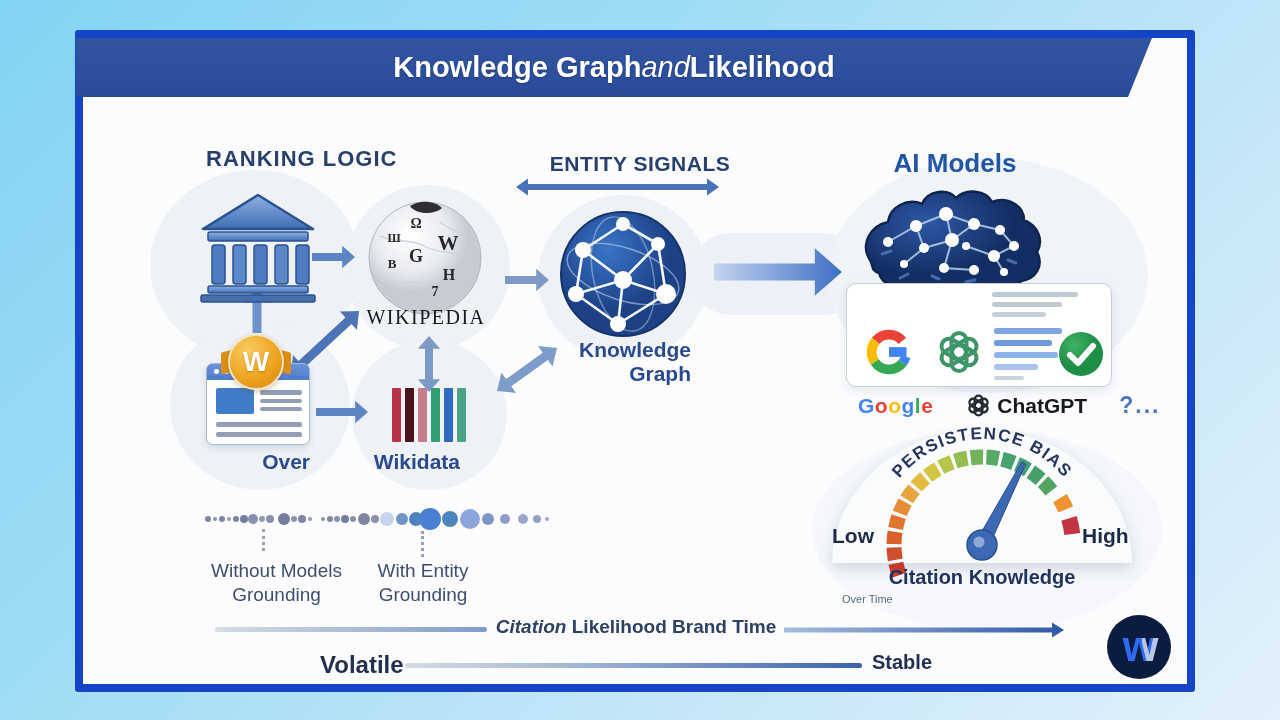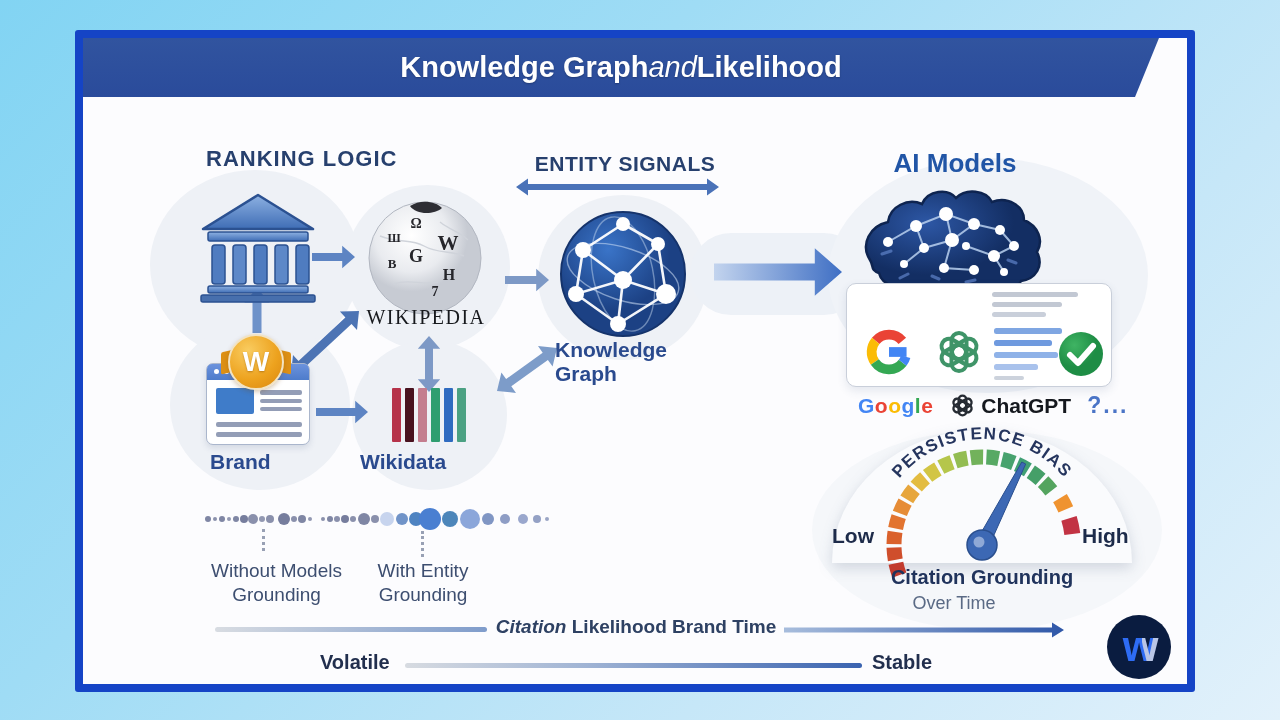--- a/index.html
+++ b/index.html
@@ -1,24 +1,24 @@
 <!DOCTYPE html>
 <html><head>
 <meta charset="utf-8">
 <style>
   *{margin:0;padding:0;box-sizing:border-box}
   html,body{width:1280px;height:720px;overflow:hidden;font-family:"Liberation Sans",sans-serif}
   #stage{position:absolute;inset:0;background:linear-gradient(135deg,#82d4f3 0%,#9fdcf5 35%,#c6e7f8 70%,#e2f1fb 100%)}
   .abs{position:absolute}
   .card{left:75px;top:30px;width:1120px;height:662px;background:#fcfcfe;border:8px solid #1544c6;border-radius:3px}
   .blob{position:absolute;border-radius:50%;background:#eef1f6}
-  .banner{left:83px;top:38px;width:1076px;height:59px;background:linear-gradient(180deg,#31549f,#2a4b9b);clip-path:polygon(0 0,1076px 0,1052px 100%,0 100%);color:#fff;display:flex;align-items:center;justify-content:center;font-size:29px;white-space:pre;text-shadow:0 1px 2px rgba(0,0,0,.25)}
+  .banner{left:76px;top:38px;width:1076px;height:59px;background:linear-gradient(180deg,#31549f,#2a4b9b);clip-path:polygon(0 0,1076px 0,1052px 100%,0 100%);color:#fff;display:flex;align-items:center;justify-content:center;font-size:29px;white-space:pre;text-shadow:0 1px 2px rgba(0,0,0,.25)}
   .bold{font-weight:800}.ital{font-style:italic}
   .heading{font-weight:800;color:#27406e;letter-spacing:1px}
-  .nodelabel{font-weight:700;color:#2a4a8e;font-size:21px;text-align:left}
+  .nodelabel{font-weight:700;color:#2a4a8e;font-size:21px;text-align:right}
   .softline{border-radius:3px}
   .glabel{font-size:19px;color:#3d4e70;text-align:center;line-height:1.28}
   .dotted{border-left:3px dotted #98a0b4}
   .winline{position:absolute;background:#939db6;border-radius:2px}
   .cardline{position:absolute;border-radius:2.5px}
   svg{overflow:visible}
 </style>
 </head>
 <body>
 
@@ -33,21 +33,21 @@
   <div class="blob" style="left:538px;top:195px;width:170px;height:165px"></div>
   <div class="blob" style="left:690px;top:233px;width:175px;height:82px;border-radius:41px;background:#edf1f7"></div>
   <div class="blob" style="left:828px;top:158px;width:320px;height:235px;background:#f0f3f8"></div>
   <div class="blob" style="left:812px;top:430px;width:350px;height:200px;background:#f5f7fa"></div>
 
   <div class="abs banner">
     <span class="bold">Knowledge Graph</span><span class="ital">and</span><span class="bold">Likelihood</span>
   </div>
 
   <div class="abs heading" style="left:206px;top:146px;font-size:22px">RANKING LOGIC</div>
-  <div class="abs heading" style="left:525px;top:152px;width:200px;font-size:21px;text-align:center;letter-spacing:.5px">ENTITY SIGNALS</div>
+  <div class="abs heading" style="left:540px;top:152px;width:200px;font-size:21px;text-align:center;letter-spacing:.5px">ENTITY SIGNALS</div>
   <div class="abs" style="left:870px;top:148px;width:170px;font-size:26px;font-weight:800;color:#2155a6;text-align:center">AI Models</div>
 
   <svg id="arrows-svg" class="abs" style="left:0;top:0" width="1280" height="720">
     <defs>
       <linearGradient id="gradBig" gradientUnits="userSpaceOnUse" x1="714" y1="272" x2="842" y2="272">
         <stop offset="0" stop-color="#c3d4ee"></stop>
           <stop offset="1" stop-color="#3f6fc4"></stop>
       </linearGradient>
       <linearGradient id="gradTl" gradientUnits="userSpaceOnUse" x1="780" y1="630" x2="1063" y2="630">
         <stop offset="0" stop-color="#a9bedd"></stop>
@@ -116,21 +116,21 @@
     <div style="position:absolute;left:9px;top:24px;width:38px;height:26px;background:#3f7cc9;border-radius:2px"></div>
     <div class="winline" style="left:53px;top:26px;width:42px;height:5px"></div>
     <div class="winline" style="left:53px;top:35px;width:42px;height:4px"></div>
     <div class="winline" style="left:53px;top:43px;width:42px;height:4px"></div>
     <div class="winline" style="left:9px;top:58px;width:86px;height:5px"></div>
     <div class="winline" style="left:9px;top:68px;width:86px;height:5px"></div>
   </div>
   <div class="abs" style="left:221px;top:351px;width:13px;height:22px;background:#dd9015;transform:skewY(-14deg);border-radius:2px"></div>
   <div class="abs" style="left:278px;top:351px;width:13px;height:22px;background:#dd9015;transform:skewY(14deg);border-radius:2px"></div>
   <div class="abs" style="left:228px;top:334px;width:56px;height:56px;border-radius:50%;background:radial-gradient(circle at 35% 28%,#f9cc60,#eda21e 58%,#d9860f);border:2px solid #f2e3c2;box-shadow:0 2px 5px rgba(120,70,0,.3);display:flex;align-items:center;justify-content:center;color:#fff;font-weight:800;font-size:28px;text-shadow:0 1px 2px rgba(140,80,0,.5)">W</div>
-  <div class="abs nodelabel" style="left:210px;top:450px;width:100px">Brand</div>
+  <div class="abs nodelabel" style="left:210px;top:450px;width:100px">Over</div>
 
   <div class="abs" id="wd-bars" style="left:392px;top:388px;display:flex;gap:4px">
       <div style="width: 9px; height: 54px; background: rgb(182, 51, 74); border-radius: 1px;"></div>
       <div style="width: 9px; height: 54px; background: rgb(73, 18, 31); border-radius: 1px;"></div>
       <div style="width: 9px; height: 54px; background: rgb(196, 125, 142); border-radius: 1px;"></div>
       <div style="width: 9px; height: 54px; background: rgb(47, 158, 112); border-radius: 1px;"></div>
       <div style="width: 9px; height: 54px; background: rgb(47, 107, 192); border-radius: 1px;"></div>
       <div style="width: 9px; height: 54px; background: rgb(75, 161, 131); border-radius: 1px;"></div>
     </div>
   <div class="abs nodelabel" style="left:360px;top:450px;width:100px">Wikidata</div>
@@ -216,21 +216,21 @@
           <radialGradient id="gChk" cx="35%" cy="30%">
             <stop offset="0" stop-color="#3fb463"></stop>
             <stop offset="1" stop-color="#1e8d45"></stop>
           </radialGradient>
         </defs>
       <circle cx="24" cy="24" r="22" fill="url(#gChk)"></circle>
       <path d="M13,25 L21,33 L36,16" stroke="#fff" stroke-width="6" fill="none" stroke-linecap="round" stroke-linejoin="round"></path>
     </svg>
   </div>
 
-  <div class="abs" style="left:858px;top:392px;display:flex;align-items:center;gap:16px">
+  <div class="abs" style="left:858px;top:392px;display:flex;align-items:center;gap:32px">
     <div id="google-word" style="font-size:21px;font-weight:700;letter-spacing:.5px"><span style="color: rgb(66, 133, 244);">G</span><span style="color: rgb(234, 67, 53);">o</span><span style="color: rgb(251, 188, 5);">o</span><span style="color: rgb(66, 133, 244);">g</span><span style="color: rgb(52, 168, 83);">l</span><span style="color: rgb(234, 67, 53);">e</span></div>
     <div style="display:flex;align-items:center;gap:5px">
       <svg id="openai-small" width="27" height="27" viewBox="-26 -26 52 52">
           <path d="M0,-19 a7.5,7.5 0 0 1 7.5,7.5 l0,11 a7.5,7.5 0 1 1 -15,0 l0,-11 a7.5,7.5 0 0 1 7.5,-7.5 Z" fill="none" stroke="#262b33" stroke-width="4.5" transform="rotate(0)"></path>
           <path d="M0,-19 a7.5,7.5 0 0 1 7.5,7.5 l0,11 a7.5,7.5 0 1 1 -15,0 l0,-11 a7.5,7.5 0 0 1 7.5,-7.5 Z" fill="none" stroke="#262b33" stroke-width="4.5" transform="rotate(60)"></path>
           <path d="M0,-19 a7.5,7.5 0 0 1 7.5,7.5 l0,11 a7.5,7.5 0 1 1 -15,0 l0,-11 a7.5,7.5 0 0 1 7.5,-7.5 Z" fill="none" stroke="#262b33" stroke-width="4.5" transform="rotate(120)"></path>
           <path d="M0,-19 a7.5,7.5 0 0 1 7.5,7.5 l0,11 a7.5,7.5 0 1 1 -15,0 l0,-11 a7.5,7.5 0 0 1 7.5,-7.5 Z" fill="none" stroke="#262b33" stroke-width="4.5" transform="rotate(180)"></path>
           <path d="M0,-19 a7.5,7.5 0 0 1 7.5,7.5 l0,11 a7.5,7.5 0 1 1 -15,0 l0,-11 a7.5,7.5 0 0 1 7.5,-7.5 Z" fill="none" stroke="#262b33" stroke-width="4.5" transform="rotate(240)"></path>
           <path d="M0,-19 a7.5,7.5 0 0 1 7.5,7.5 l0,11 a7.5,7.5 0 1 1 -15,0 l0,-11 a7.5,7.5 0 0 1 7.5,-7.5 Z" fill="none" stroke="#262b33" stroke-width="4.5" transform="rotate(300)"></path>
         </svg>
@@ -264,22 +264,22 @@
       </g>
     <text font-size="17" font-weight="800" fill="#25355e" letter-spacing="1.5" text-anchor="middle"><textPath href="#gtp" startOffset="50%">PERSISTENCE BIAS</textPath></text>
     <g id="gauge-needle">
         <polygon points="208.7,44.0 204.8,42.0 152.9,132.3 166.2,139.1" fill="#3c68b4" stroke="#2a4f8e" stroke-width="1"></polygon>
         <circle cx="165" cy="125" r="15" fill="#3c68b4" stroke="#2a4f8e" stroke-width="1.5"></circle>
         <circle cx="162" cy="122" r="5.5" fill="#8fa9d6"></circle>
       </g>
   </svg>
   <div class="abs" style="left:832px;top:524px;font-size:21px;font-weight:700;color:#1d2b4a">Low</div>
   <div class="abs" style="left:1082px;top:524px;font-size:21px;font-weight:700;color:#1d2b4a">High</div>
-  <div class="abs" style="left:842px;top:566px;width:280px;text-align:center;font-size:20px;font-weight:800;color:#20335c">Citation Grounding</div>
-  <div class="abs" style="left:814px;top:593px;width:280px;text-align:center;font-size:18px;color:#5a6a85">Over Time</div>
+  <div class="abs" style="left:842px;top:566px;width:280px;text-align:center;font-size:20px;font-weight:800;color:#20335c">Citation Knowledge</div>
+  <div class="abs" style="left:842px;top:593px;width:280px;font-size:11px;color:#5a6a85">Over Time</div>
 
   <svg id="dots-svg" class="abs" style="left:198px;top:505px" width="370" height="28">
       <circle cx="10" cy="14" r="3" fill="#7f86a4"></circle>
       <circle cx="17" cy="14" r="2" fill="#8a90ac"></circle>
       <circle cx="24" cy="14" r="3" fill="#7f86a4"></circle>
       <circle cx="31" cy="14" r="2" fill="#9298b2"></circle>
       <circle cx="38" cy="14" r="3" fill="#7f86a4"></circle>
       <circle cx="46" cy="14" r="4" fill="#767d9d"></circle>
       <circle cx="55" cy="14" r="5" fill="#8a90ac"></circle>
       <circle cx="64" cy="14" r="3" fill="#9298b2"></circle>
@@ -315,21 +315,21 @@
   </div>
   <div class="abs glabel" style="left:341px;top:559px;width:164px">
     <div>With Entity</div>
     <div>Grounding</div>
   </div>
 
   <div class="abs softline" style="left:215px;top:627px;width:272px;height:5px;background:linear-gradient(90deg,#d8dce2,#7f9ccb)"></div>
   <div class="abs" style="left:490px;top:616px;width:292px;text-align:center;font-size:19px;font-weight:700;color:#2e4163">
     <span class="ital">Citation</span><span style="white-space:pre"> Likelihood Brand Time</span>
   </div>
-  <div class="abs" style="left:320px;top:651px;font-size:20px;font-weight:800;color:#222f4e">Volatile</div>
+  <div class="abs" style="left:320px;top:651px;font-size:24px;font-weight:800;color:#222f4e">Volatile</div>
   <div class="abs softline" style="left:405px;top:663px;width:457px;height:5px;background:linear-gradient(90deg,#d7dbe1,#9fb3d4 40%,#3a63b0)"></div>
   <div class="abs" style="left:872px;top:651px;font-size:20px;font-weight:800;color:#222f4e">Stable</div>
 
   <svg class="abs" style="left:1104px;top:612px" width="70" height="70" viewBox="0 0 70 70">
     <circle cx="35" cy="35" r="32" fill="#0a1c40"></circle>
     <clipPath id="wClip">
         <rect x="38" y="0" width="32" height="70"></rect>
       </clipPath>
     <text x="35" y="49" font-size="42" font-weight="800" fill="#2e6cf4" text-anchor="middle" font-family="Liberation Sans, sans-serif">w</text>
     <text x="38" y="49" font-size="42" font-weight="800" fill="#b9c6e6" text-anchor="middle" clip-path="url(#wClip)" font-family="Liberation Sans, sans-serif">w</text>

